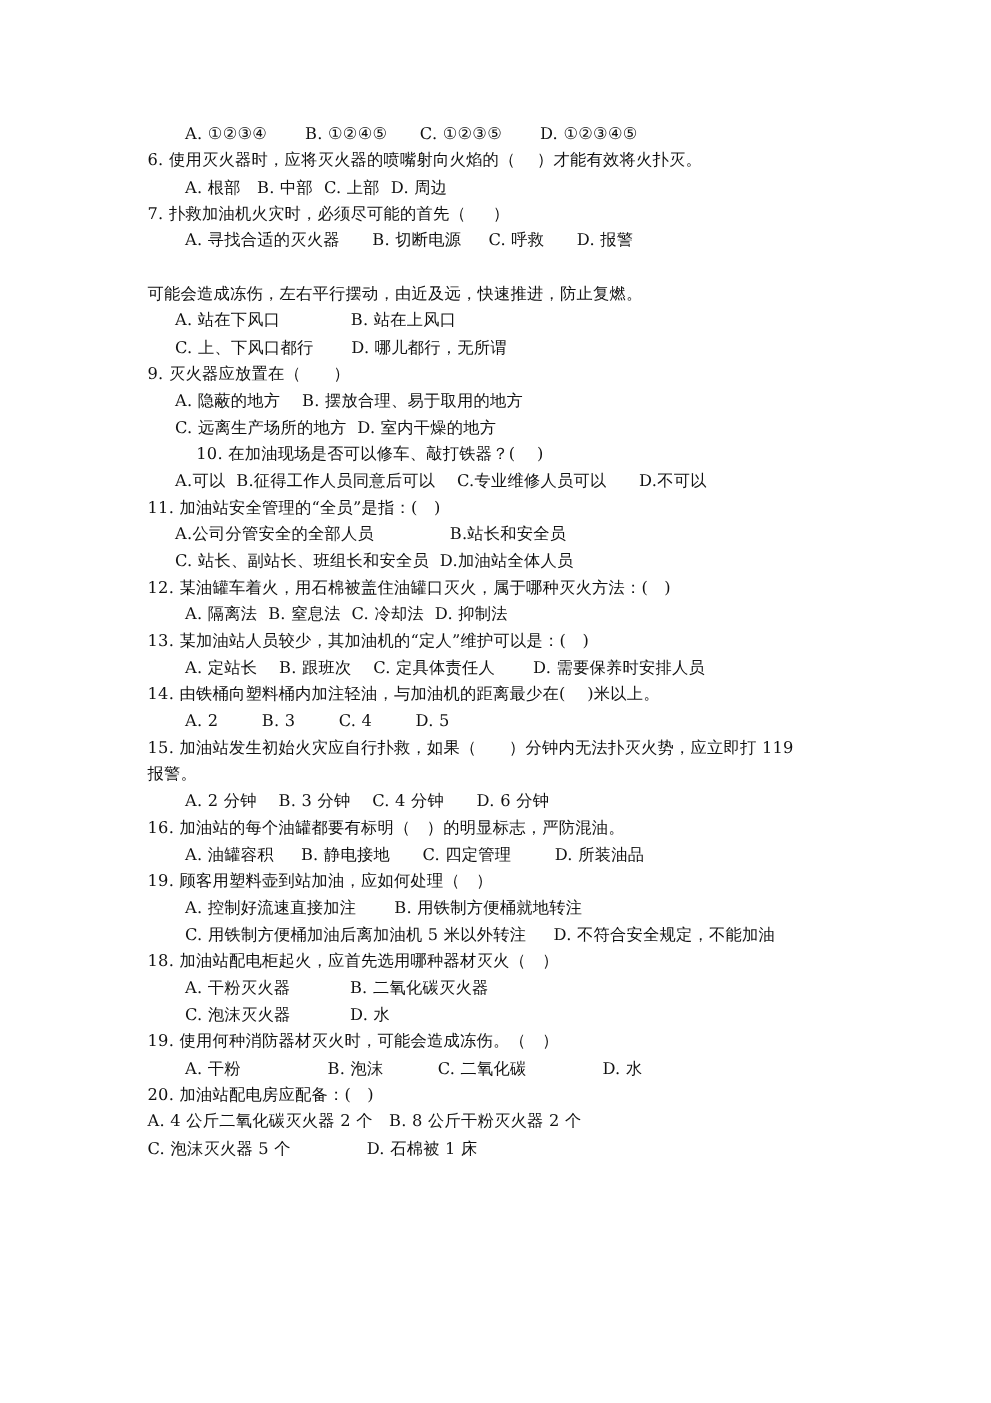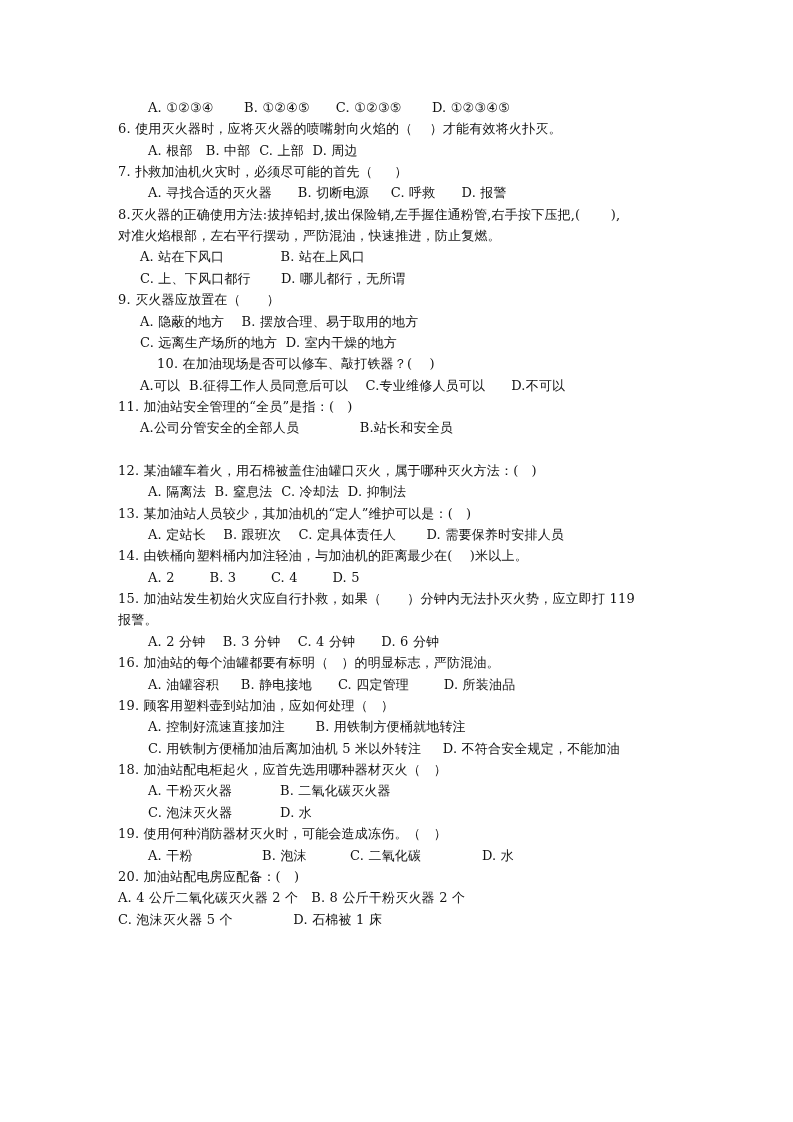--- a/index.html
+++ b/index.html
@@ -14,31 +14,31 @@
 </style>
 </head>
 <body>
 
 <div class="page" id="page">
     <div class="line o1" style="top: 100px;">A. ①②③④       B. ①②④⑤      C. ①②③⑤       D. ①②③④⑤</div>
     <div class="line q" style="top: 121px;">6. 使用灭火器时，应将灭火器的喷嘴射向火焰的（    ）才能有效将火扑灭。</div>
     <div class="line o1" style="top: 143px;">A. 根部   B. 中部  C. 上部  D. 周边</div>
     <div class="line q" style="top: 164px;">7. 扑救加油机火灾时，必须尽可能的首先（     ）</div>
     <div class="line o1" style="top: 185px;">A. 寻找合适的灭火器      B. 切断电源     C. 呼救      D. 报警</div>
-    <div class="line q" style="top: 207px;">8.灭火器的正确使用方法:拔掉铅封,拔出保险销,左手握住通粉管,右手按下压把,(       ),</div>
-    <div class="line q" style="top: 228px;">对准火焰根部，左右平行摆动，严防混油，快速推进，防止复燃。</div>
+    <div class="line q" style="top: 228px;">可能会造成冻伤，左右平行摆动，由近及远，快速推进，防止复燃。</div>
     <div class="line o2" style="top: 249px;">A. 站在下风口             B. 站在上风口</div>
     <div class="line o2" style="top: 271px;">C. 上、下风口都行       D. 哪儿都行，无所谓</div>
     <div class="line q" style="top: 292px;">9. 灭火器应放置在（      ）</div>
     <div class="line o2" style="top: 314px;">A. 隐蔽的地方    B. 摆放合理、易于取用的地方</div>
     <div class="line o2" style="top: 335px;">C. 远离生产场所的地方  D. 室内干燥的地方</div>
     <div class="line q" style="top: 356px; margin-left: 39px;">10. 在加油现场是否可以修车、敲打铁器？(    )</div>
     <div class="line o2" style="top: 378px;">A.可以  B.征得工作人员同意后可以    C.专业维修人员可以      D.不可以</div>
     <div class="line q" style="top: 399px;">11. 加油站安全管理的“全员”是指：(   )</div>
     <div class="line o2" style="top: 420px;">A.公司分管安全的全部人员              B.站长和安全员</div>
+    <div class="line o2" style="top: 442px;">C. 站长、副站长、班组长和安全员  D.加油站全体人员</div>
     <div class="line q" style="top: 463px;">12. 某油罐车着火，用石棉被盖住油罐口灭火，属于哪种灭火方法：(   )</div>
     <div class="line o1" style="top: 484px;">A. 隔离法  B. 窒息法  C. 冷却法  D. 抑制法</div>
     <div class="line q" style="top: 506px;">13. 某加油站人员较少，其加油机的“定人”维护可以是：(   )</div>
     <div class="line o1" style="top: 527px;">A. 定站长    B. 跟班次    C. 定具体责任人       D. 需要保养时安排人员</div>
     <div class="line q" style="top: 548px;">14. 由铁桶向塑料桶内加注轻油，与加油机的距离最少在(    )米以上。</div>
     <div class="line o1" style="top: 570px;">A. 2        B. 3        C. 4        D. 5</div>
     <div class="line q" style="top: 591px;">15. 加油站发生初始火灾应自行扑救，如果（      ）分钟内无法扑灭火势，应立即打 119</div>
     <div class="line q" style="top: 612px;">报警。</div>
     <div class="line o1" style="top: 634px;">A. 2 分钟    B. 3 分钟    C. 4 分钟      D. 6 分钟</div>
     <div class="line q" style="top: 655px;">16. 加油站的每个油罐都要有标明（   ）的明显标志，严防混油。</div>

